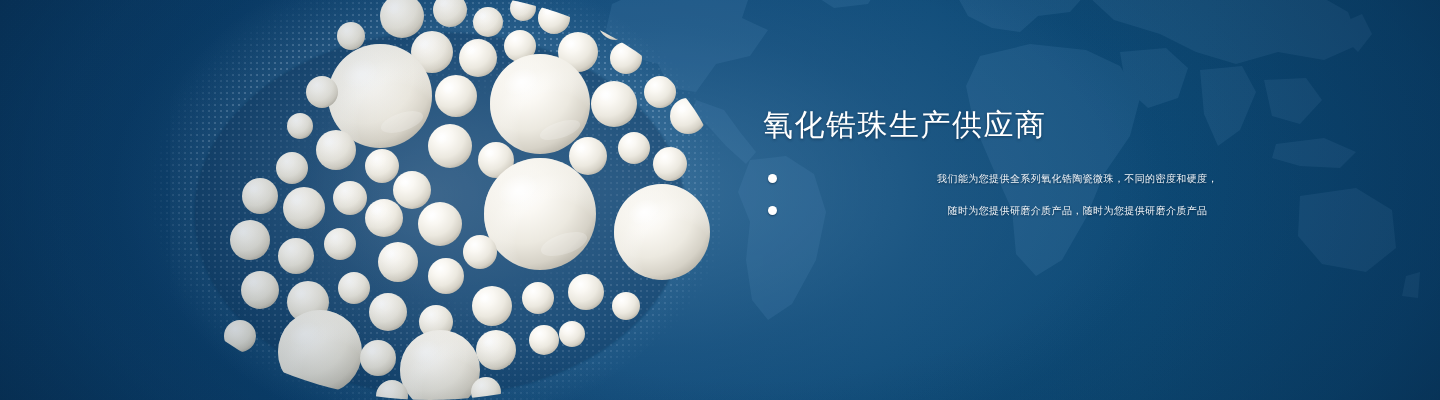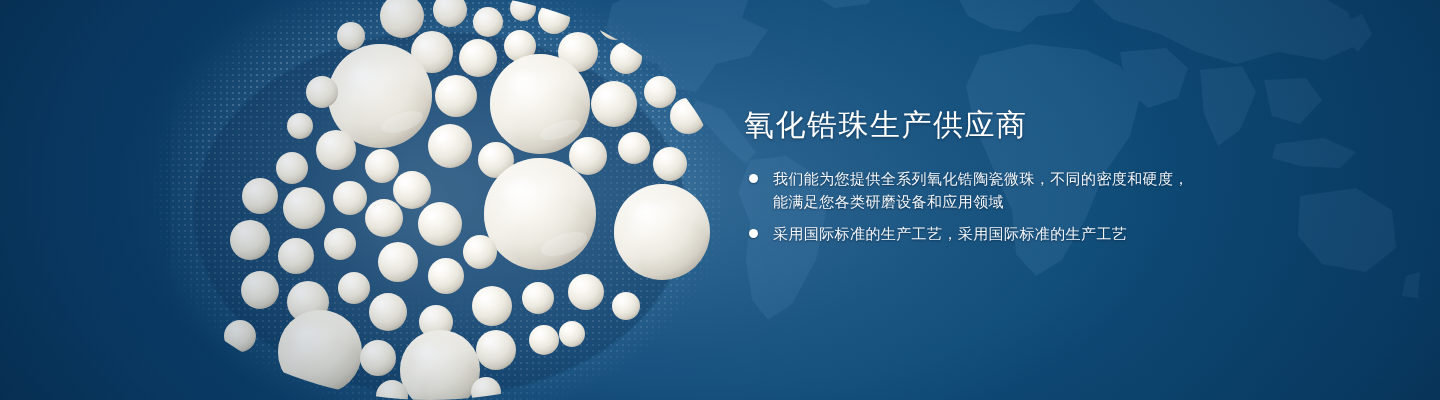--- a/index.html
+++ b/index.html
@@ -101,21 +101,21 @@
   .beads {
     position: absolute;
     left: 0; top: 0;
     width: 580px; height: 400px;
   }
   .beads svg { display: block; width: 100%; height: 100%; }
 
   
   .copy {
     position: absolute;
-    left: 744px;
+    left: 763px;
     top: 105px;
     width: 600px;
   }
 
   .headline {
     color: #ffffff;
     font-size: 30px;
     font-weight: 400;
     letter-spacing: 1.5px;
     line-height: 40px;
@@ -128,24 +128,25 @@
     list-style: none;
     margin: 0;
     padding: 0;
   }
 
   .bullet {
     position: relative;
     padding-left: 29px;
     margin-bottom: 9px;
     color: #f2f6fa;
-    font-size: 15px;
+    font-size: 10px;
     line-height: 23px;
     letter-spacing: 0.4px;
     text-shadow: 0 1px 2px rgba(0,18,36,0.5);
+    text-align: center;
   }
   .bullet:last-child { margin-bottom: 0; }
 
   .bullet-dot {
     position: absolute;
     left: 5px;
     top: 7px;
     width: 9px;
     height: 9px;
     border-radius: 50%;
@@ -382,25 +383,24 @@
   <div class="bg-vignette"></div>
 
   <div class="copy">
     <h1 class="headline">氧化锆珠生产供应商</h1>
 
     <ul class="bullets">
 
       <li class="bullet">
         <span class="bullet-dot"></span>
         <span class="bullet-line">我们能为您提供全系列氧化锆陶瓷微珠，不同的密度和硬度，</span>
-        <span class="bullet-line">能满足您各类研磨设备和应用领域</span>
       </li>
 
 
       <li class="bullet">
         <span class="bullet-dot"></span>
-        <span class="bullet-line">采用国际标准的生产工艺，采用国际标准的生产工艺</span>
+        <span class="bullet-line">随时为您提供研磨介质产品，随时为您提供研磨介质产品</span>
       </li>
 
     </ul>
   </div>
 
 </div>
 
 </body></html>

